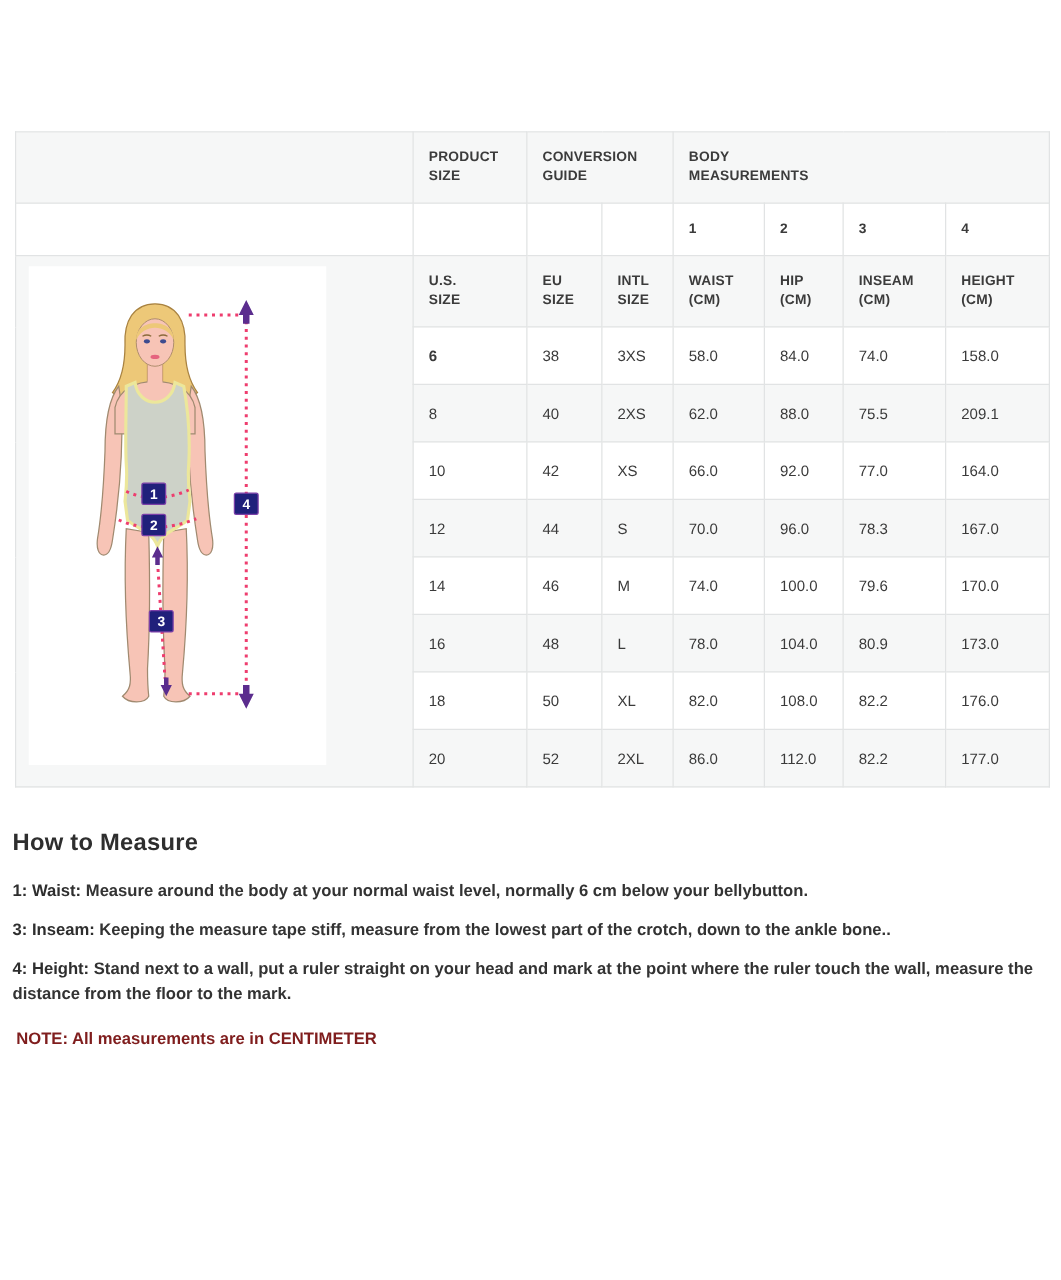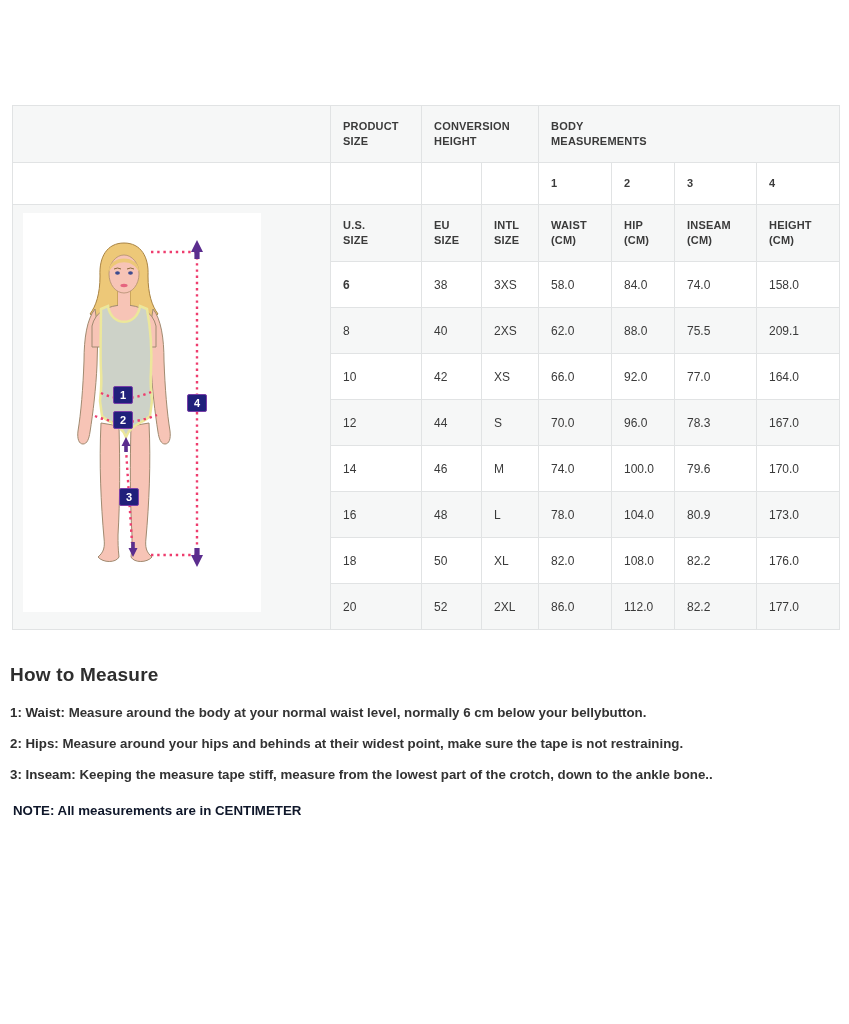--- a/index.html
+++ b/index.html
@@ -48,21 +48,21 @@
   .howto h2 {
     font-size: 19px; font-weight: bold; color: #2e2e2e;
     margin: 17px 0 17px 0; letter-spacing: .2px;
   }
   .howto p {
     font-size: 13.3px; line-height: 20px;
     margin: 0 0 11px 0; color: #333333; font-weight: bold;
   }
   .howto p b { color: #2e2e2e; }
   .howto .note {
-    font-weight: bold; color: #0f172a;
+    font-weight: bold; color: #7f1d1d;
     margin-top: 16px; padding-left: 3px;
   }
 </style>
 </head>
 <body>
 
 <div class="page">
 
   <table class="size-table">
     <colgroup>
@@ -74,21 +74,21 @@
         <col style="width:63px">
         <col style="width:82px">
         <col style="width:83px">
     </colgroup>
     <tbody id="size-tbody">
       <tr class="hrow1">
         <td></td>
         <th>PRODUCT
 SIZE</th>
         <th colspan="2">CONVERSION
-HEIGHT</th>
+GUIDE</th>
         <th colspan="4">BODY
 MEASUREMENTS</th>
       </tr>
       <tr class="hrow2">
         <td></td>
         <td></td>
         <td></td>
         <td></td>
         <th>1</th>
         <th>2</th>
@@ -235,18 +235,18 @@
     <td>112.0</td>
     <td>82.2</td>
     <td>177.0</td>
   </tr>
       </tbody>
   </table>
 
   <div class="howto">
     <h2>How to Measure</h2>
     <p><b>1: Waist:</b> <span>Measure around the body at your normal waist level, normally 6 cm below your bellybutton.</span></p>
-    <p><b>2: Hips:</b> <span>Measure around your hips and behinds at their widest point, make sure the tape is not restraining.</span></p>
     <p><b>3: Inseam:</b> <span>Keeping the measure tape stiff, measure from the lowest part of the crotch, down to the ankle bone..</span></p>
+    <p><b>4: Height:</b> <span>Stand next to a wall, put a ruler straight on your head and mark at the point where the ruler touch the wall, measure the distance from the floor to the mark.</span></p>
     <p class="note">NOTE: All measurements are in CENTIMETER</p>
   </div>
 
 </div>
 
 </body></html>

